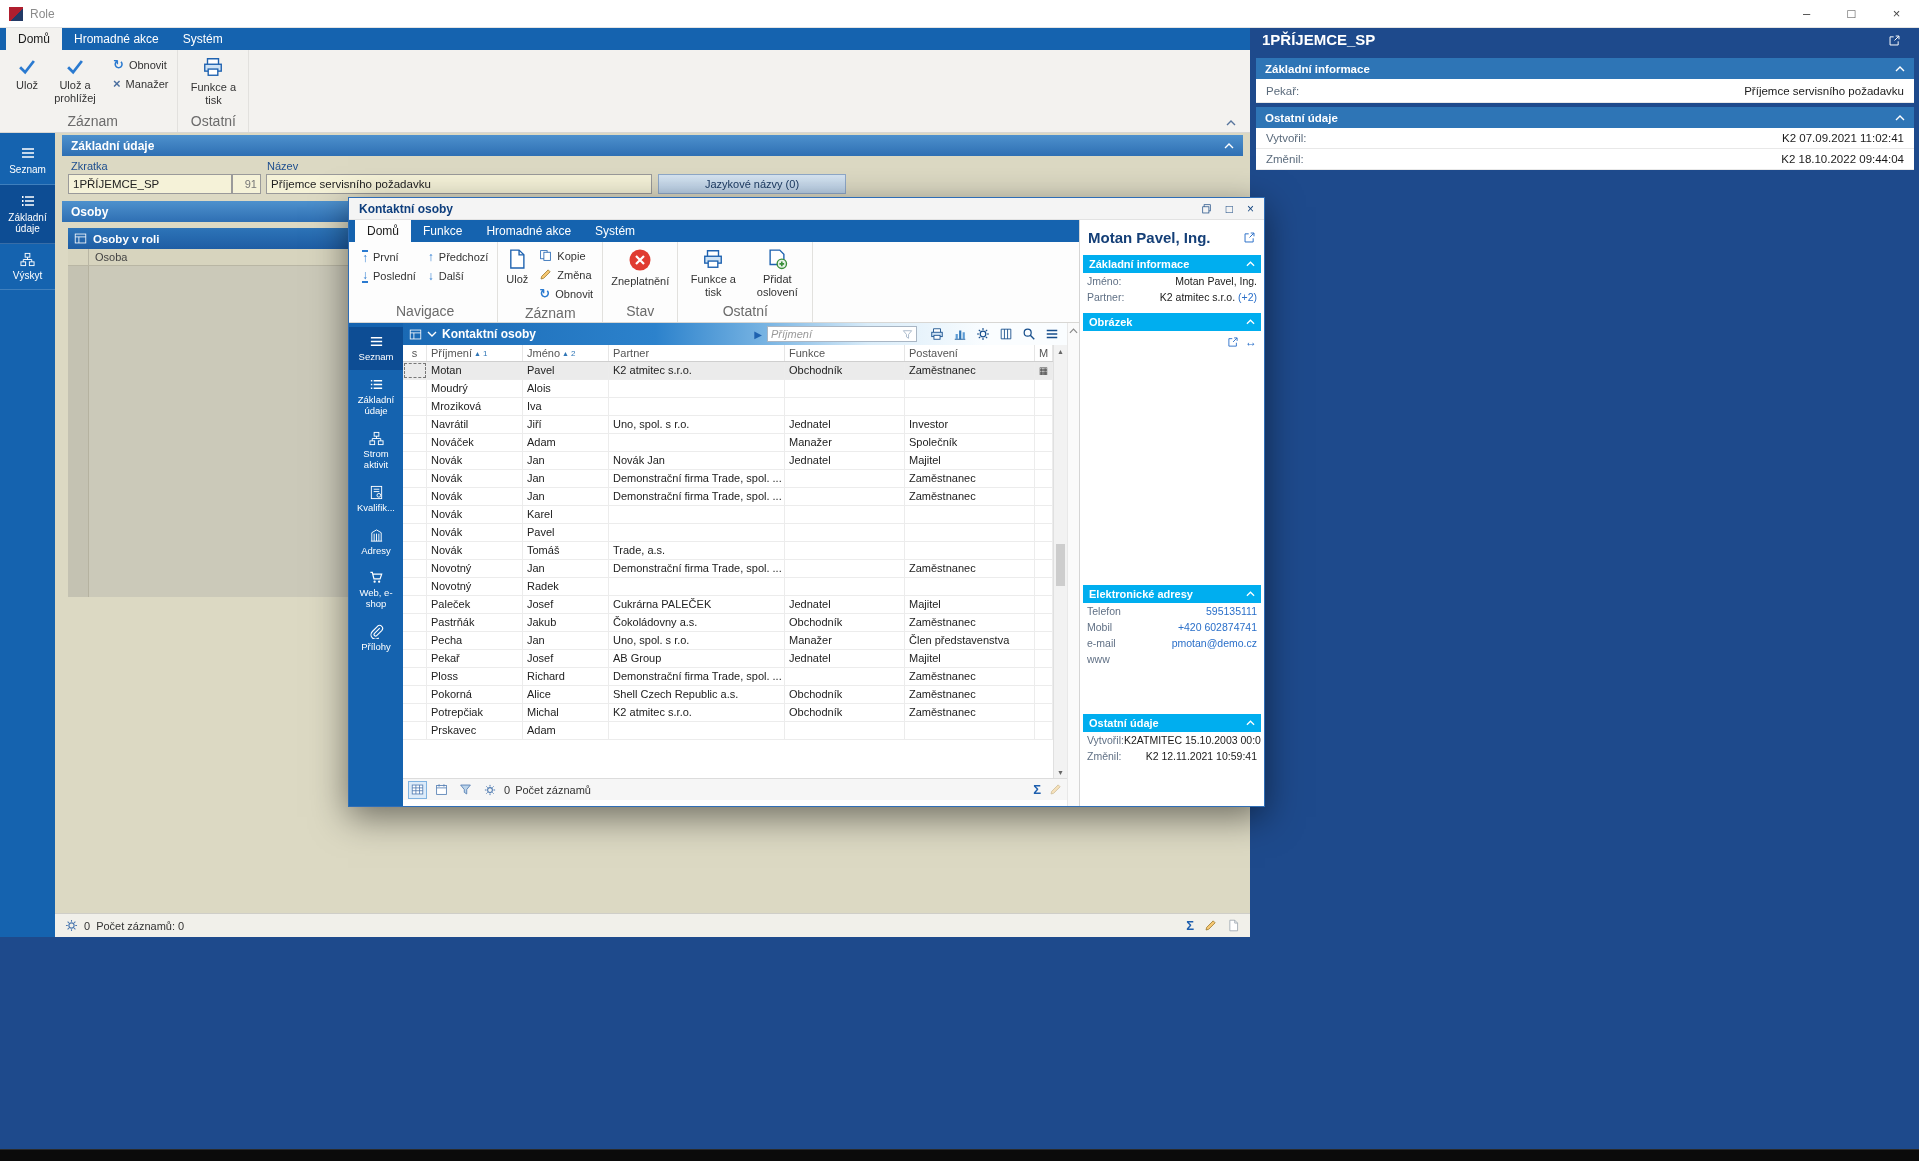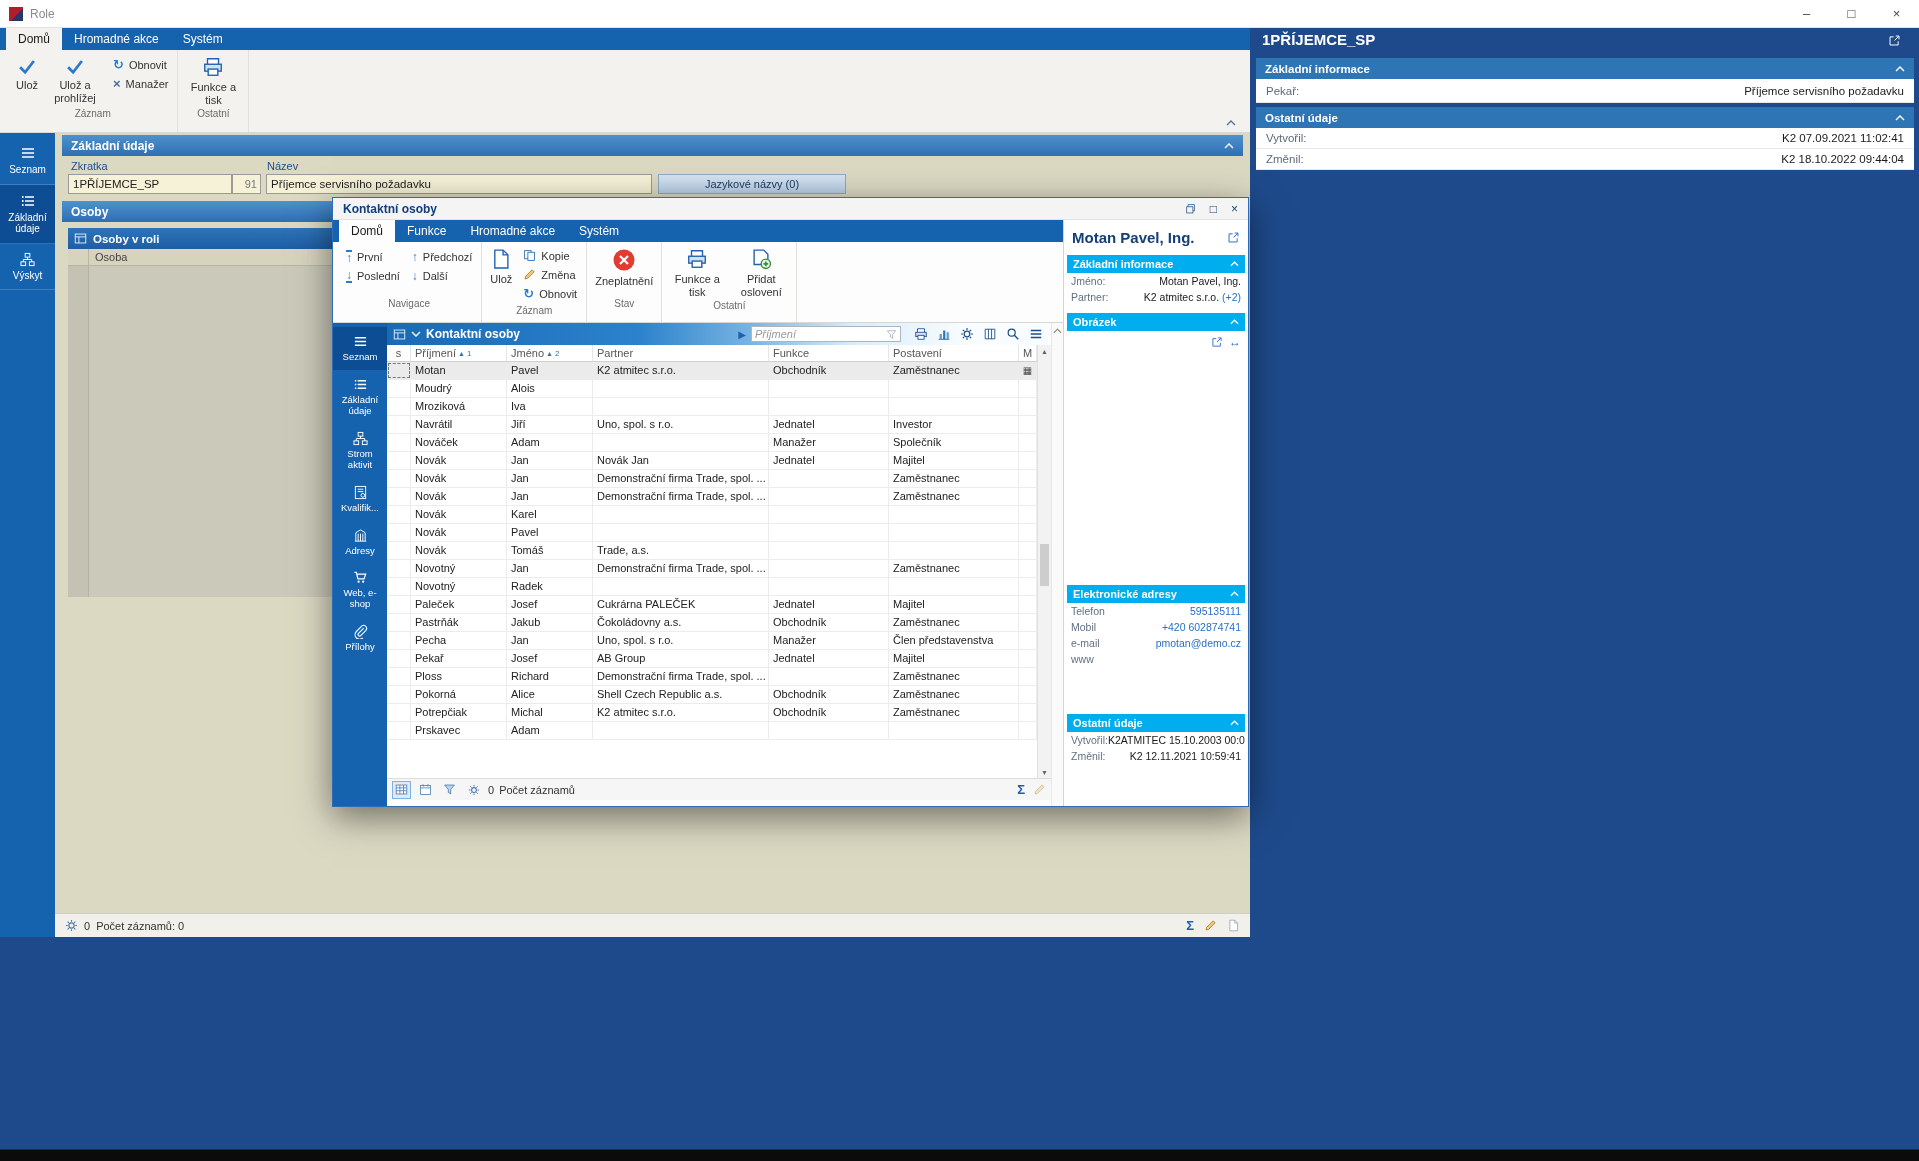--- a/index.html
+++ b/index.html
@@ -18,21 +18,21 @@
 .tabbar{display:flex;align-items:flex-end;background:#1563af;padding-left:6px}
 .tab{color:#fff;font-size:12px;padding:4px 12px;white-space:nowrap}
 .tab.on{background:#f3f2ef;color:#1a1a1a}
 .m-tabs .tab.on{background:#fdfdfd}
 
 .ribbon{display:flex;align-items:stretch;border-bottom:1px solid #d8d7d4}
 .rib-main{background:#f3f2ef;padding-left:8px}
 .rib-modal{background:#fdfdfd;padding-left:4px}
 .rgrp{display:flex;flex-direction:column;border-right:1px solid #e2e1de;padding:2px 3px 0}
 .rgrp-body{flex:1;display:flex;align-items:flex-start}
-.rgrp-label{font-size:10px;color:#6b6b6b;text-align:center;padding:2px 6px 13px;white-space:nowrap}
+.rgrp-label{font-size:14px;color:#6b6b6b;text-align:center;padding:2px 6px 3px;white-space:nowrap}
 .rbig{display:flex;flex-direction:column;align-items:center;gap:3px;font-size:11px;color:#333;text-align:center;padding:4px 5px 0;line-height:1.15}
 .rbig .cap{white-space:normal;width:54px}
 .rbig .cap1{white-space:nowrap}
 .rsmall{display:flex;align-items:center;gap:5px;font-size:11px;color:#333;padding:2px 6px;white-space:nowrap;height:19px}
 .navcol{display:flex;flex-direction:column}
 .navarr{color:#2a7ad0;font-weight:bold;font-size:12px;line-height:1;display:inline-block}
 .cap-t{border-top:2px solid #2a7ad0}
 .cap-b{border-bottom:2px solid #2a7ad0}
 .refr{color:#2a7ad0;font-size:13px;font-weight:bold;line-height:1}
 .xgray{color:#4a6e9e;font-size:13px;font-weight:bold;line-height:1}
@@ -59,21 +59,21 @@
 .sbar{display:flex;align-items:center;gap:6px;background:#f1f0ea;border-top:1px solid #cfcec8;padding:0 10px;font-size:11px;color:#333}
 .sbar .right{margin-left:auto;display:flex;align-items:center;gap:10px}
 .sum{color:#1e5fae;font-weight:700;font-size:13px}
 
 .rpm-title{position:absolute;color:#fff;font-size:15px;font-weight:700}
 .rpm-bar{position:absolute;height:21px;background:#2e75b6;color:#fff;font-weight:700;font-size:11.5px;display:flex;align-items:center;padding:0 9px}
 .rpm-bar .spr{margin-left:auto}
 .rpm-row{position:absolute;background:#fff;display:flex;align-items:center;padding:0 10px;font-size:11.5px;color:#5b6b7c;border-bottom:1px solid #e8e8e8}
 .rpm-row .val{margin-left:auto;color:#1a1a1a}
 
-.modal{left:332px;top:197px;width:917px;height:610px;background:#fff;border:1px solid #2e6db6;box-shadow:0 10px 34px rgba(0,0,0,.5);z-index:10}
+.modal{left:348px;top:197px;width:917px;height:610px;background:#fff;border:1px solid #2e6db6;box-shadow:0 10px 34px rgba(0,0,0,.5);z-index:10}
 .m-tb{position:absolute;left:0;top:0;right:0;height:22px;background:#f4f4f4;border-bottom:1px solid #e2e2e2;display:flex;align-items:center;padding:0 10px}
 .m-title{color:#0f3f7e;font-weight:700;font-size:12px}
 .m-ctrls{margin-left:auto;display:flex;align-items:center;gap:14px;color:#12447f}
 .m-ctrls .g{font-size:12px;line-height:1}
 .m-tabs{position:absolute;left:0;top:22px;width:730px;height:22px}
 .m-ribbon{position:absolute;left:0;top:44px;width:730px;height:81px}
 .m-side{position:absolute;left:0;top:125px;width:54px;height:483px}
 .m-table{position:absolute;left:54px;top:125px;width:664px;height:483px;background:#fff}
 .t-titlebar{position:absolute;left:0;top:0;right:0;height:22px;display:flex;align-items:center;gap:5px;padding:0 6px;background:linear-gradient(90deg,#1a69b4 0%,#2c82cc 38%,#7ab5e3 55%,#d9ecf9 70%,#fafdff 88%)}
 .t-title{color:#fff;font-weight:700;font-size:12px;white-space:nowrap}

